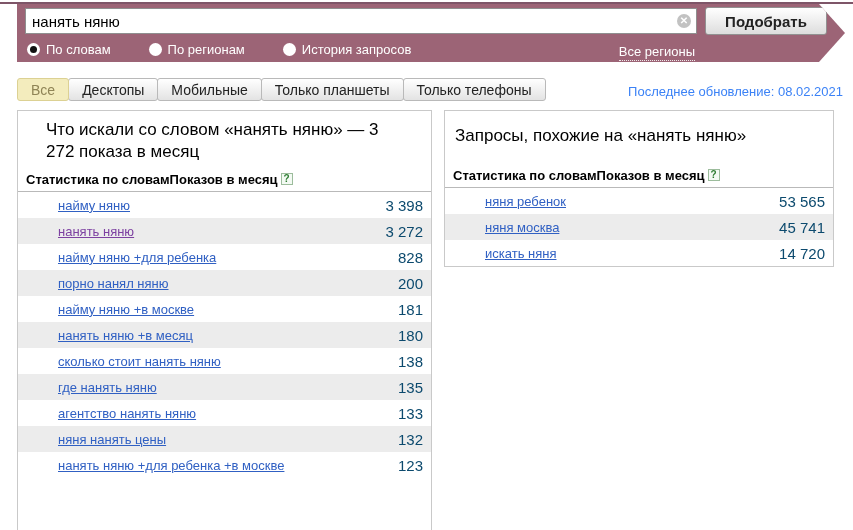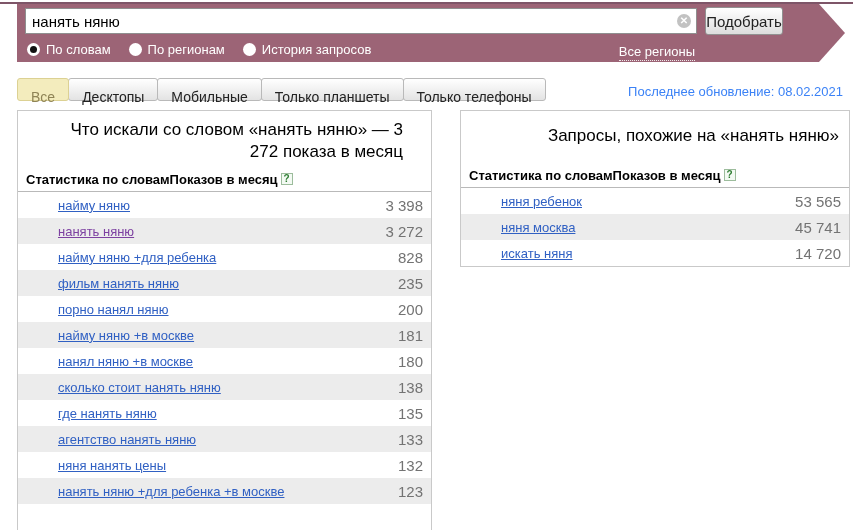--- a/index.html
+++ b/index.html
@@ -13,62 +13,62 @@
     background:#9c6476;
     clip-path:polygon(0 0, calc(100% - 26px) 0, 100% 50%, calc(100% - 26px) 100%, 0 100%); }
 
   .input-wrap { position:absolute; left:8px; top:4px; width:672px; height:26px; }
   .search-input { width:100%; height:100%; border:1px solid #8f8f8f; background:#fff;
     font-family:"Liberation Sans", sans-serif; font-size:15px; padding:0 24px 0 6px; outline:none; }
   .clear-btn { position:absolute; right:6px; top:6px; width:14px; height:14px; border-radius:50%;
     background:#c2c2c2; color:#fff; font-size:10px; line-height:14px; text-align:center;
     font-weight:bold; cursor:pointer; }
 
-  .submit-btn { position:absolute; left:688px; top:3px; width:78px; height:28px;
+  .submit-btn { position:absolute; left:688px; top:3px; width:122px; height:28px;
     border:1px solid #919191; border-radius:3px;
     background:linear-gradient(#ffffff, #dddddd); font-family:"Liberation Sans", sans-serif;
-    font-size:15px; color:#222; cursor:pointer; }
+    font-size:15px; color:#222; cursor:pointer;font-weight:bold; }
 
-  .radio-row { position:absolute; left:10px; top:38px; display:flex; gap:18px; align-items:center; }
+  .radio-row { position:absolute; left:10px; top:38px; display:flex; gap:38px; align-items:center; }
   .radio-item { display:flex; align-items:center; gap:6px; color:#fff; font-size:13px; cursor:pointer; }
   .radio-dot { width:13px; height:13px; border-radius:50%; background:#fff; position:relative; flex:none; }
   .radio-item.selected .radio-dot::after { content:""; position:absolute; left:3px; top:3px;
     width:7px; height:7px; border-radius:50%; background:#111; }
 
   .regions-link { position:absolute; right:150px; top:40px; color:#fff; font-size:13px;
     border-bottom:1px dotted rgba(255,255,255,.85); padding-bottom:1px; cursor:pointer;text-align:right; }
 
   .tabs { position:absolute; left:17px; top:78px; display:flex; }
-  .tab { height:23px; line-height:21px; padding:8px 13px; font-size:14px; color:#222;
+  .tab { height:23px; line-height:21px; padding:1px 13px; font-size:14px; color:#222;
     border:1px solid #b9b9b9; border-radius:3px; margin-right:-1px;
     background:linear-gradient(#ffffff, #e3e3e3); cursor:pointer; position:relative; }
   .tab.selected { background:#f3ecbd; border-color:#dcd193; color:#8f8456; z-index:2; }
 
   .last-update { position:absolute; top:84px; right:10px; font-size:13px; color:#3b82f6; }
 
   .panel { position:absolute; background:#fff; border:1px solid #c9c9c9; }
   .panel-left  { left:17px;  top:110px; width:415px; height:460px; }
-  .panel-right { left:460px; top:110px; width:390px; height:157px; }
+  .panel-right { left:444px; top:110px; width:390px; height:157px; }
 
-  .panel-title { text-align:right; font-size:17px; line-height:22px; margin:8px 28px 4px; }
+  .panel-title { text-align:left; font-size:17px; line-height:22px; margin:8px 28px 4px; }
   .panel-right .panel-title { margin:14px 10px 16px; }
 
   .thead { display:flex; justify-content:flex-start; align-items:center;
     padding:5px 8px 4px; border-bottom:1px solid #b9b9b9; }
   .th { font-size:13px; font-weight:bold; }
   .help-icon { display:inline-block; width:12px; height:12px; margin-left:3px;
     border:1px solid #9cbc9c; background:#f3faf3; color:#2e7d32; font-size:10px; font-weight:bold;
     line-height:10px; text-align:center; vertical-align:2px; cursor:pointer; }
 
   .row { height:26px; display:flex; align-items:center; justify-content:space-between;
     padding:0 8px; }
   .row:nth-child(even) { background:#ececec; }
   .row a { font-size:13px; color:#3060c3; text-decoration:underline; cursor:pointer;margin-left:32px; }
   .row a.visited { color:#7d41a1; }
-  .row .shows { font-size:15px; color:#737373; }
+  .row .shows { font-size:15px; color:#0c4a6e; }
 </style>
 </head>
 <body>
 
 <div class="topline"></div>
 
 <div class="searchbar">
   <div class="input-wrap">
     <input class="search-input" type="text" value="нанять няню" style="">
     <span class="clear-btn">✕</span>
@@ -116,33 +116,29 @@
       </div>
       <div class="row">
         <a class="visited">нанять няню</a>
         <span class="shows">3 272</span>
       </div>
       <div class="row">
         <a class="">найму няню +для ребенка</a>
         <span class="shows">828</span>
       </div>
       <div class="row">
-        <a class="">фильм нанять няню</a>
-        <span class="shows">235</span>
-      </div>
-      <div class="row">
         <a class="">порно нанял няню</a>
         <span class="shows">200</span>
       </div>
       <div class="row">
         <a class="">найму няню +в москве</a>
         <span class="shows">181</span>
       </div>
       <div class="row">
-        <a class="">нанял няню +в москве</a>
+        <a class="">нанять няню +в месяц</a>
         <span class="shows">180</span>
       </div>
       <div class="row">
         <a class="">сколько стоит нанять няню</a>
         <span class="shows">138</span>
       </div>
       <div class="row">
         <a class="">где нанять няню</a>
         <span class="shows">135</span>
       </div>

